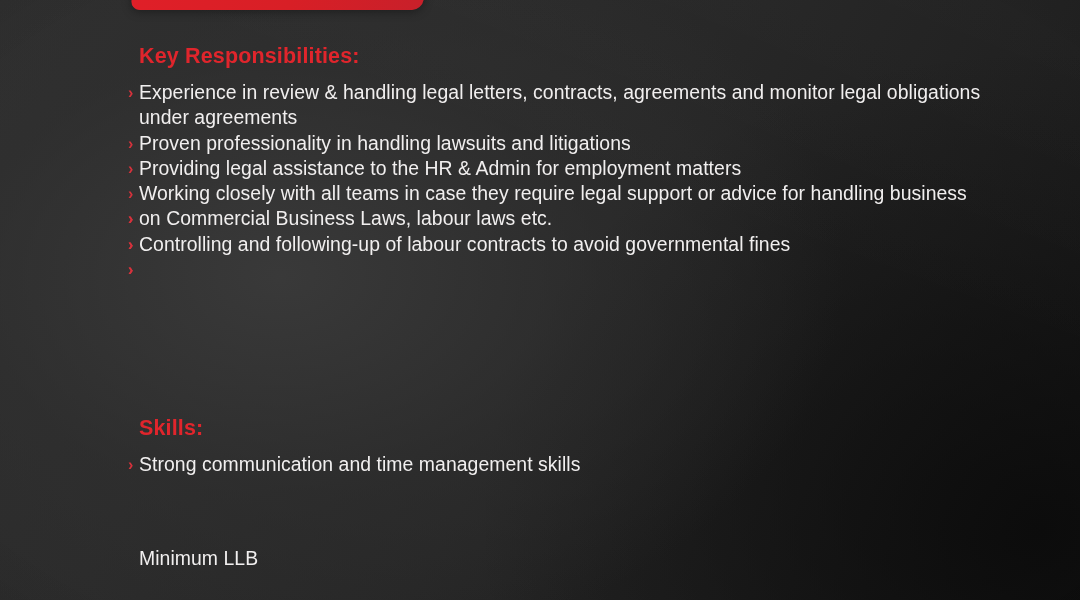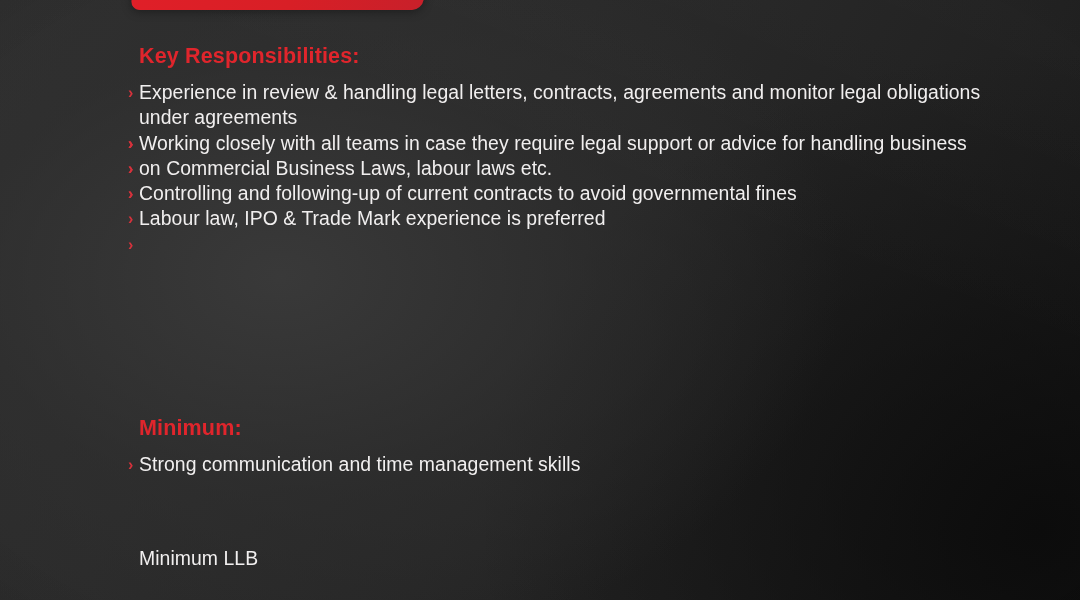--- a/index.html
+++ b/index.html
@@ -119,32 +119,32 @@
 <div id="slide">
 
   <div class="banner-shape"></div>
 
   <div class="content">
 
     <div class="section-heading" id="heading-responsibilities">Key Responsibilities:</div>
 
     <ul class="bullet-list" id="list-responsibilities">
         <li class="bullet-item"><span class="bullet-marker">›</span><span class="bullet-text">Experience in review &amp; handling legal letters, contracts, agreements and monitor legal obligations under agreements</span></li>
-        <li class="bullet-item"><span class="bullet-marker">›</span></li>
-        <li class="bullet-item"><span class="bullet-marker">›</span></li>
+        <li class="bullet-item"><span class="bullet-marker">›</span><span class="bullet-text">Proven professionality in handling lawsuits and litigations</span></li>
+        <li class="bullet-item"><span class="bullet-marker">›</span><span class="bullet-text">Providing legal assistance to the HR &amp; Admin for employment matters</span></li>
         <li class="bullet-item"><span class="bullet-marker">›</span><span class="bullet-text">Working closely with all teams in case they require legal support or advice for handling business</span></li>
         <li class="bullet-item"><span class="bullet-marker">›</span></li>
         <li class="bullet-item"><span class="bullet-marker">›</span><span class="bullet-text">on Commercial Business Laws, labour laws etc.</span></li>
         <li class="bullet-item"><span class="bullet-marker">›</span></li>
-        <li class="bullet-item"><span class="bullet-marker">›</span><span class="bullet-text">Controlling and following-up of current contracts to avoid governmental fines</span></li>
-        <li class="bullet-item"><span class="bullet-marker">›</span><span class="bullet-text">Labour law, IPO &amp; Trade Mark experience is preferred</span></li>
+        <li class="bullet-item"><span class="bullet-marker">›</span><span class="bullet-text">Controlling and following-up of labour contracts to avoid governmental fines</span></li>
+        <li class="bullet-item"><span class="bullet-marker">›</span></li>
         <li class="bullet-item"><span class="bullet-marker">›</span></li>
       </ul>
 
-    <div class="section-heading" id="heading-skills">Minimum:</div>
+    <div class="section-heading" id="heading-skills">Skills:</div>
 
     <ul class="bullet-list" id="list-skills">
         <li class="bullet-item"><span class="bullet-marker">›</span><span class="bullet-text">Strong communication and time management skills</span></li>
       </ul>
 
 
     <div class="plain-text" id="education-value">Minimum LLB</div>
 
   </div>
 </div>

